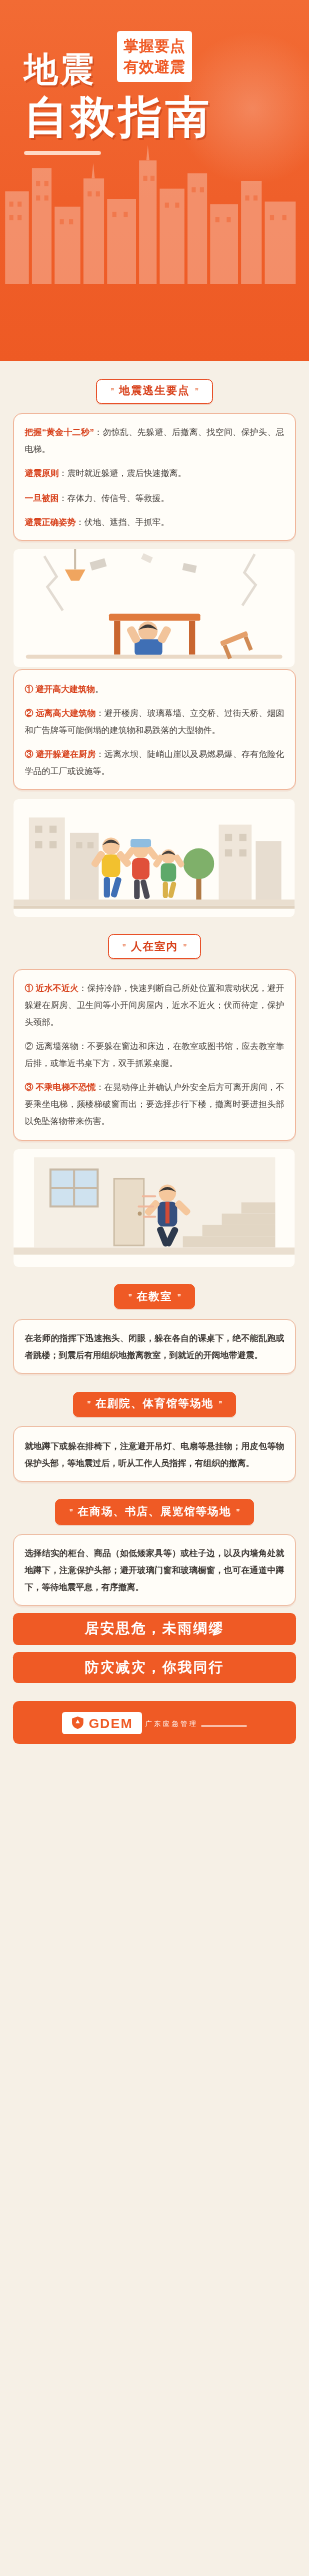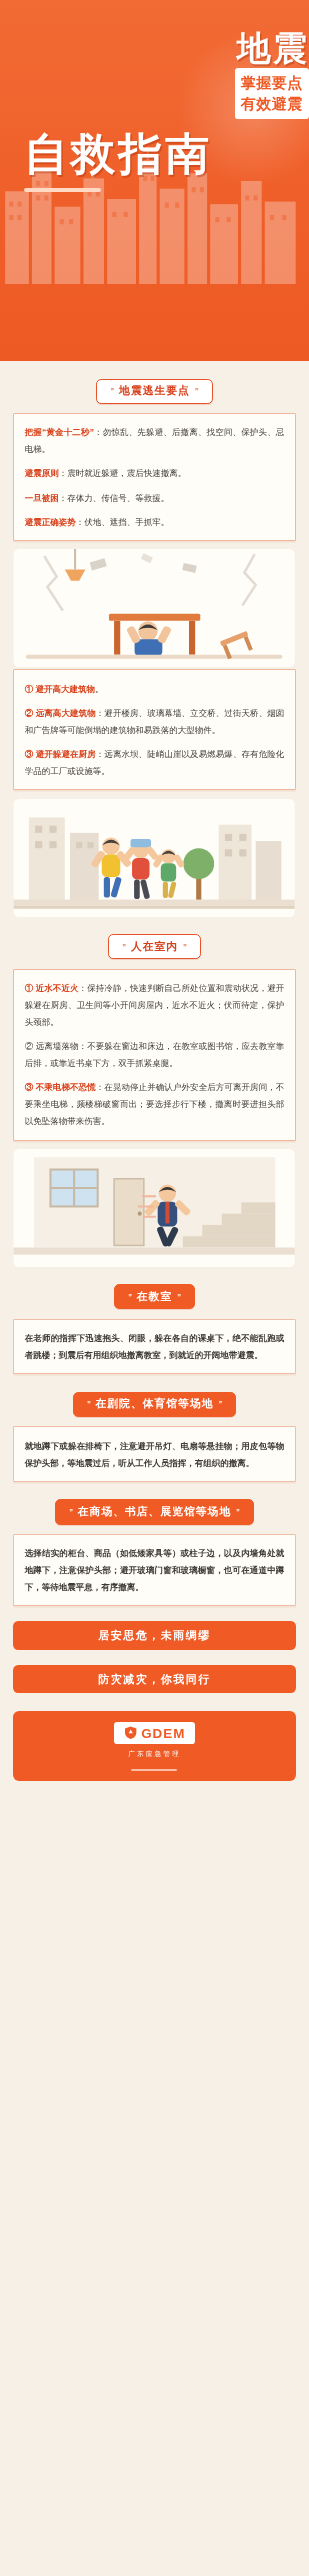--- a/index.html
+++ b/index.html
@@ -33,21 +33,21 @@
     position: absolute;
     width: 155px; height: 155px; border-radius: 50%;
     right: -20.6px; top: 31px;
     background: radial-gradient(circle at 50% 50%, rgba(255,255,255,.22), rgba(255,255,255,0) 70%);
   }
   .hero-title {
     position: relative;
     padding: 31px 0 0 24px;
     z-index: 4;
   }
-  .t-line1 { display: flex; align-items: flex-end; gap: 3px; flex-direction: column; }
+  .t-line1 { display: flex; align-items: flex-end; gap: 21px; }
   .t-big {
     font-size: 34px;
     line-height: 1;
     font-weight: bold;
     color: #ffffff;
     letter-spacing: 2.1px;
     text-shadow: 1.5px 1.5px 0 rgba(160,40,10,.35);
   }
   .t-badge {
     background: #fff;
@@ -115,21 +115,21 @@
     color: #f0a184;
     letter-spacing: -0.5px;
     font-weight: bold;
   }
   .sec-head.orange .quo { color: #ffd0ba; }
 
   
   .card {
     background: #fffdf8;
     border: 1px solid #f0b79c;
-    border-radius: 1px;
+    border-radius: 9px;
     padding: 10.3px 10.3px 9.3px 10.3px;
     box-shadow: 0 1.5px 0 rgba(220,120,80,.12);
   }
   .card.plain { border-color: #eebfa6; font-weight: bold; }
   .para {
     font-size: 8.5px;
     line-height: 2.0;
     color: #3f3a36;
     margin-bottom: 7.2px;
     text-align: justify;
@@ -143,42 +143,42 @@
     height: 98px;
     margin: 8.2px 0 2.1px 0;
     border-radius: 5.2px;
     overflow: hidden;
     background: transparent;
   }
   .illus.tall { height: 118px; }
 
   
   .fbanner {
-    margin-top: 15px;
+    margin-top: 7px;
     background: #ef5a25;
     border-radius: 5.2px;
     text-align: center;
     color: #fff;
-    font-size: 11px;
+    font-size: 14px;
     font-weight: bold;
     letter-spacing: 1.5px;
     padding: 6.7px 0;
   }
 
   
   .logo-foot {
     margin-top: 17.5px;
     background: #ef5a25;
     border-radius: 6.2px;
     padding: 11.3px 0 10.3px 0;
     text-align: center;
   }
   .logo-box {
     display: inline-flex;
-    flex-direction: column;
+    flex-direction: row;
     align-items: center;
     gap: 3.1px;
   }
   .logo-mark {
     display: flex;
     align-items: center;
     gap: 4.1px;
     background: #ffffff;
     color: #ef5a25;
     font-size: 13.4px;

